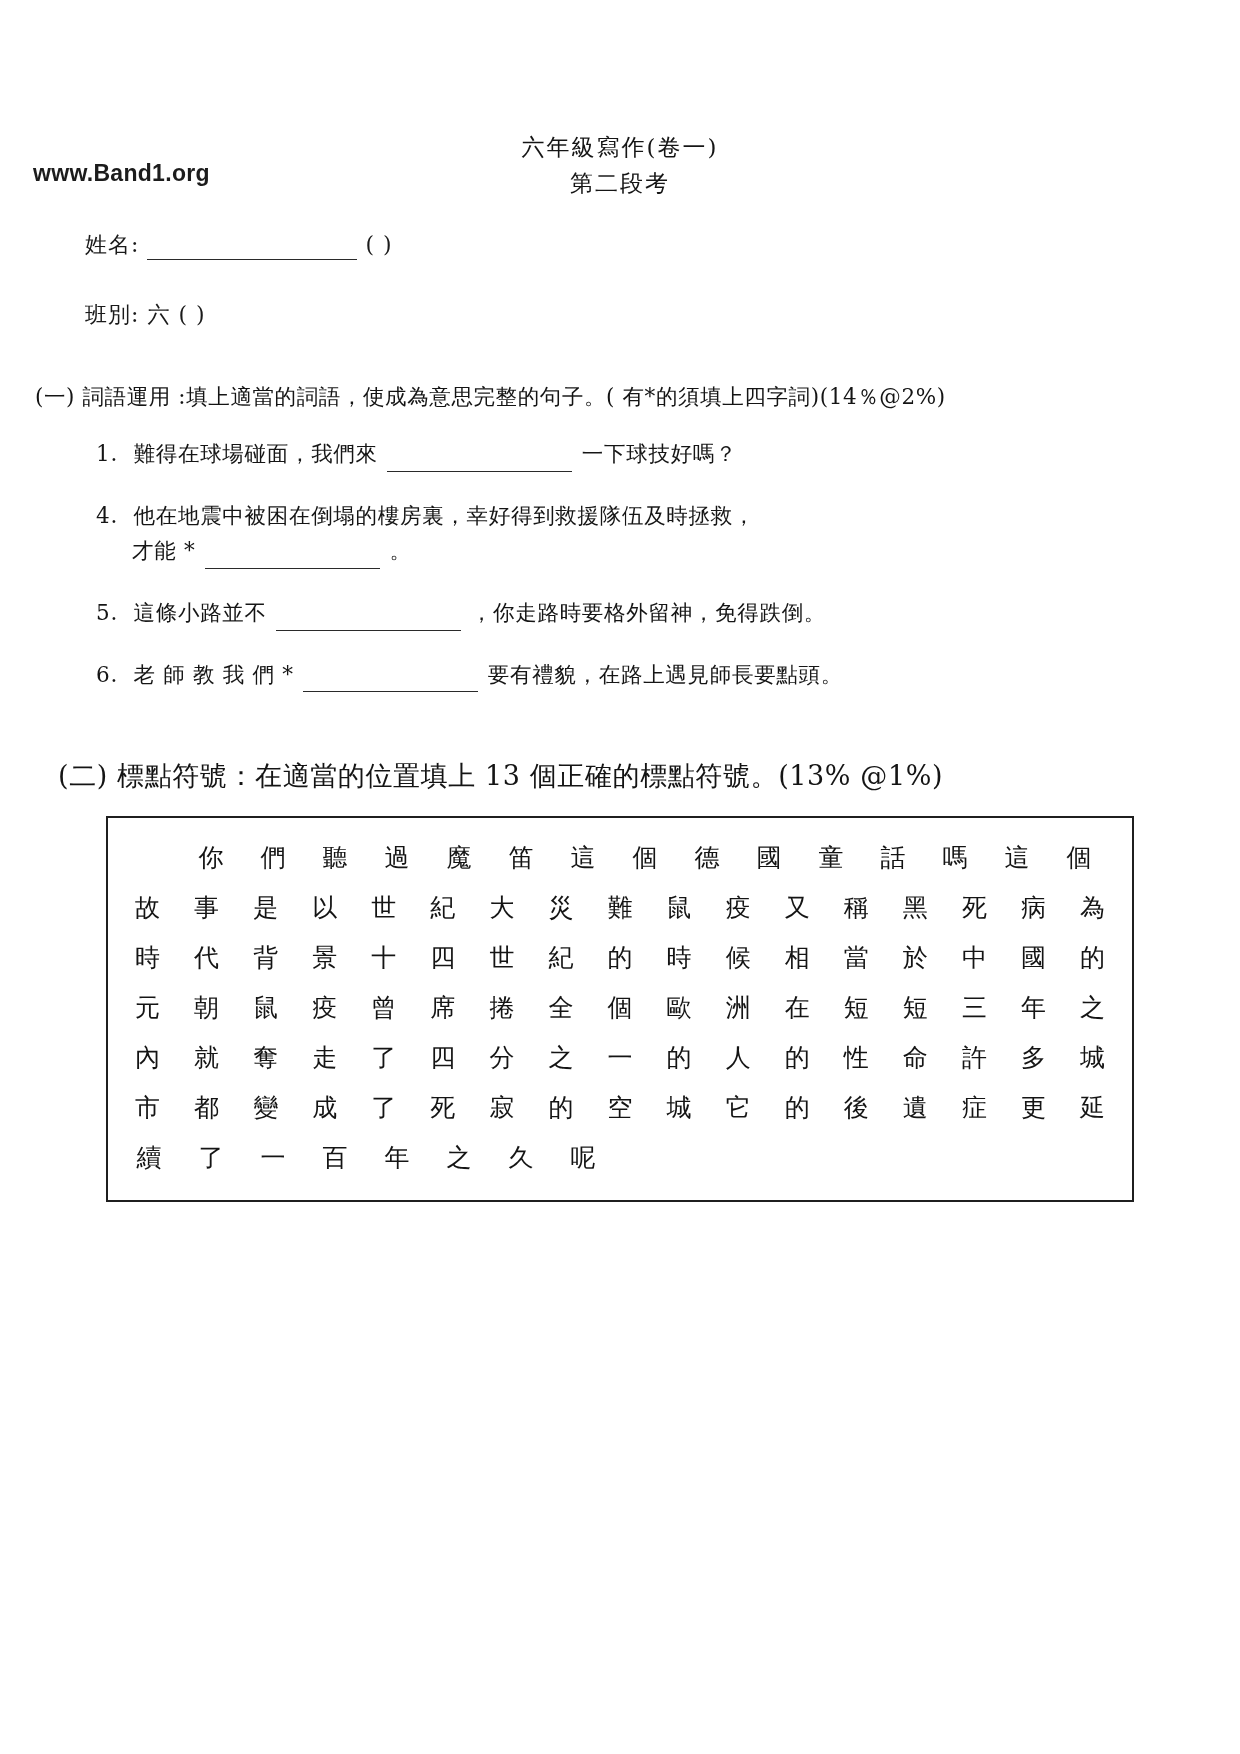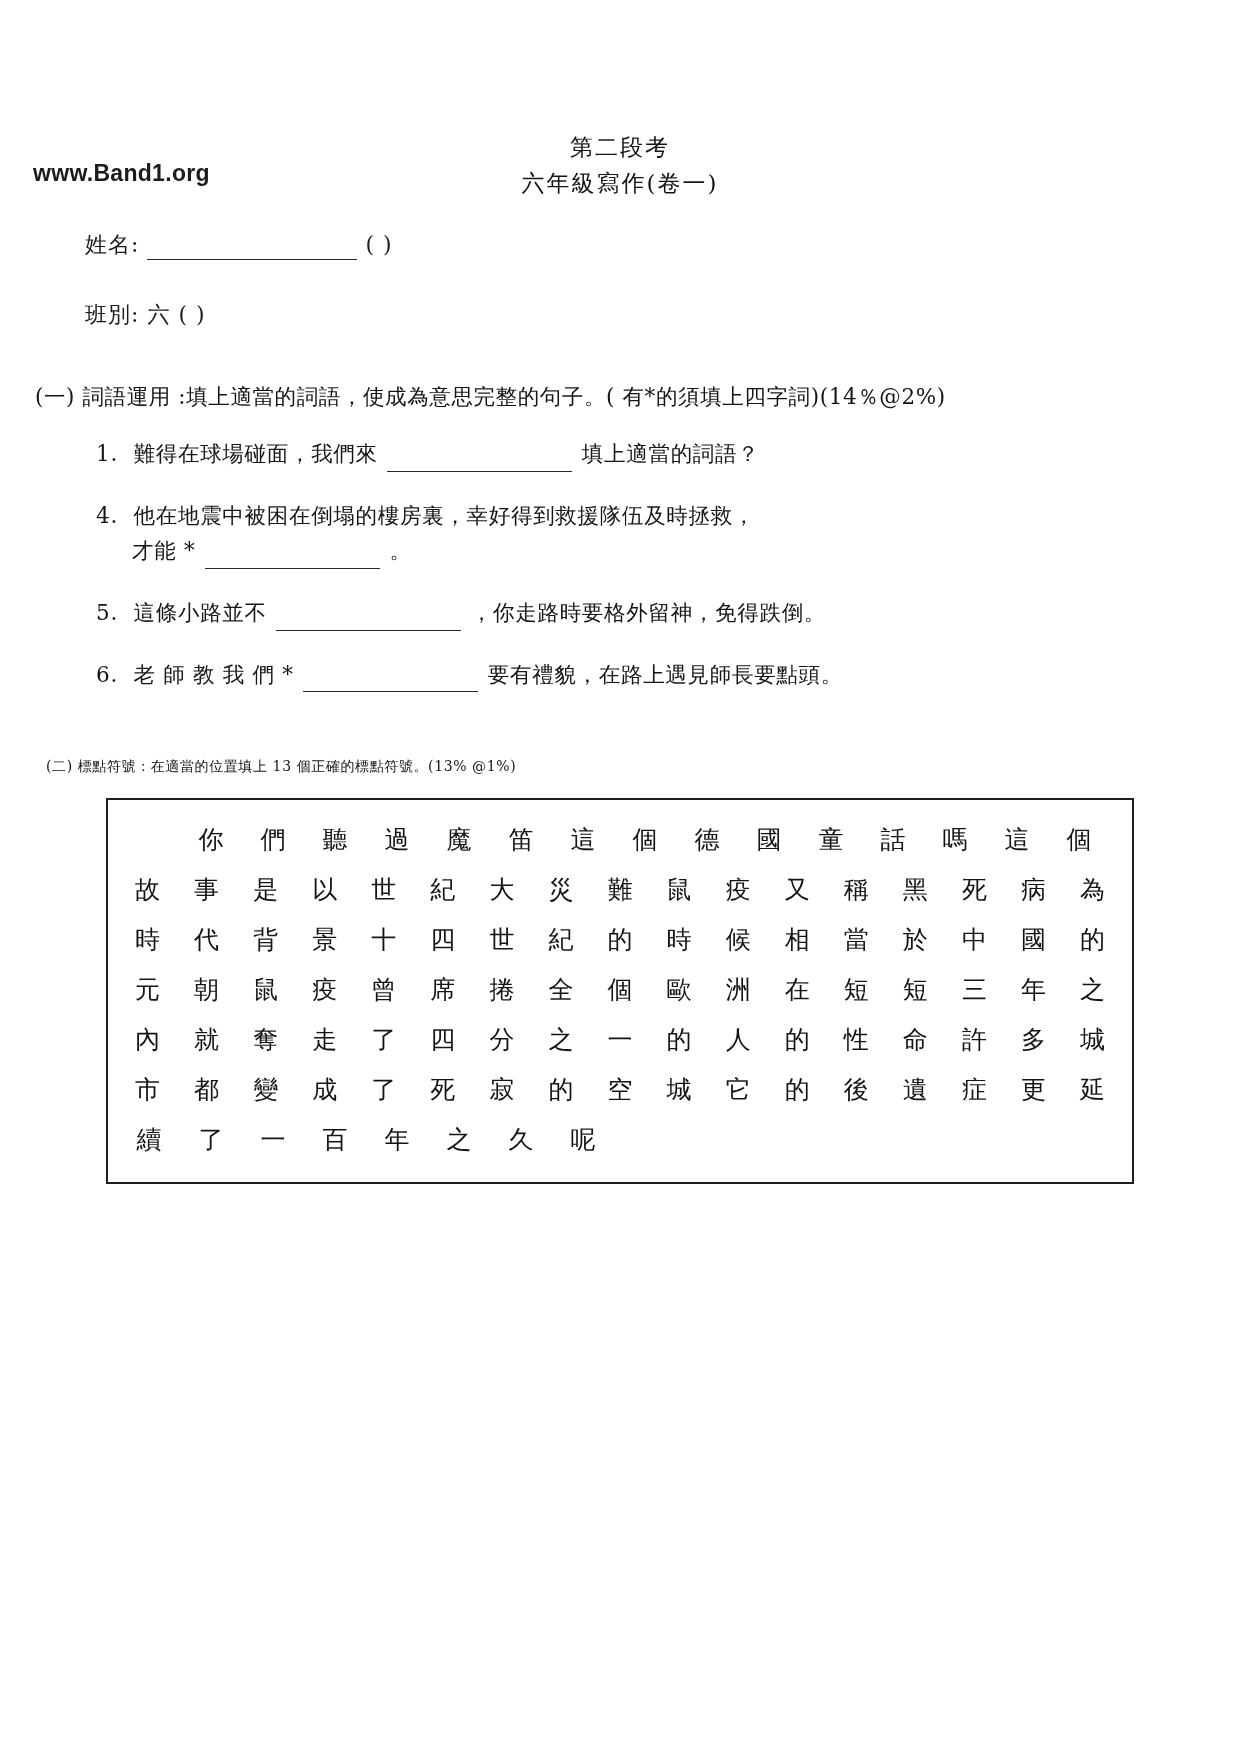--- a/index.html
+++ b/index.html
@@ -98,22 +98,22 @@
     height: 20px;
     vertical-align: bottom;
     margin: 0 2px;
   }
   .q .line2 {
     display: block;
     padding-left: 36px;
   }
   .section-head-2 {
     margin-top: 66px;
-    padding-left: 46px;
-    font-size: 14px;
+    padding-left: 58px;
+    font-size: 27px;
     letter-spacing: 0.6px;
     color: #141414;
   }
   .grid-wrap {
     margin: 22px auto 0 auto;
     width: 1028px;
     border: 2.2px solid #1f1f1f;
     padding: 14px 10px 18px 10px;
     box-sizing: border-box;
   }
@@ -136,22 +136,22 @@
   }
 </style>
 </head>
 <body>
 
 <div class="page">
 
   <div class="watermark">www.Band1.org</div>
 
   <div class="doc-title">
+    <div>六年級寫作(卷一)</div>
     <div>第二段考</div>
-    <div>六年級寫作(卷一)</div>
   </div>
 
   <div class="info-row">
     <div class="info-left">
       <div>
         <span>姓名:</span>
         <span class="field-line" style="width:210px"></span>
         <span>(     )</span>
       </div>
       <div class="row-gap"></div>
@@ -162,21 +162,21 @@
   </div>
 
   <div class="section-head">(一) 詞語運用 :填上適當的詞語，使成為意思完整的句子。( 有*的須填上四字詞)(14％@2%)</div>
 
   <div class="qlist">
 
     <div class="q">
       <span class="num">1.</span>
       <span>難得在球場碰面，我們來</span>
       <span class="blank" style="width:185px"></span>
-      <span>填上適當的詞語？</span>
+      <span>一下球技好嗎？</span>
     </div>
 
 
 
     <div class="q">
       <span class="num">4.</span>
       <span>他在地震中被困在倒塌的樓房裏，幸好得到救援隊伍及時拯救，</span>
       <span class="line2">
         <span>才能 *</span>
         <span class="blank" style="width:175px"></span>

